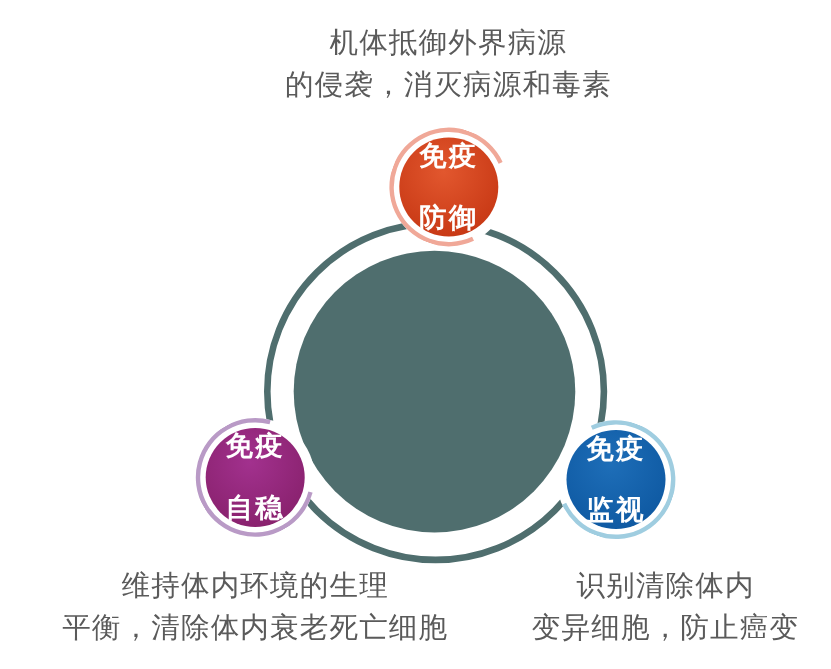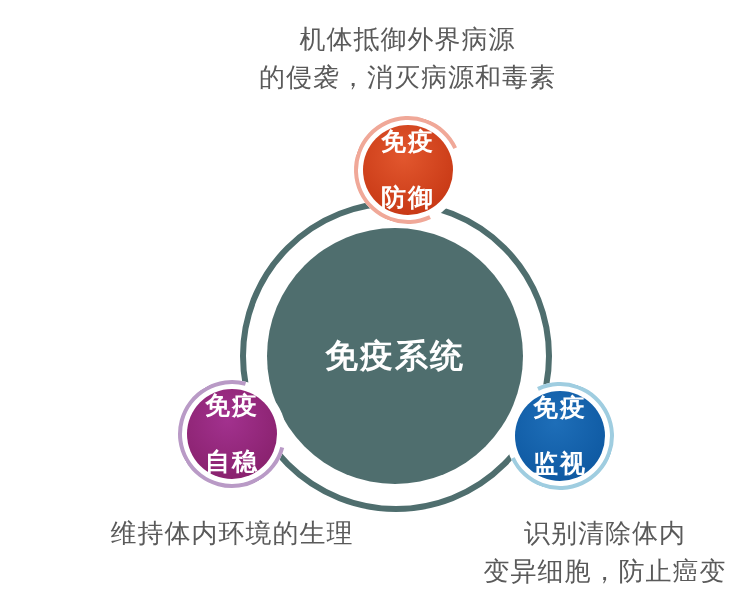--- a/index.html
+++ b/index.html
@@ -50,21 +50,20 @@
   #node-surveillance { left: 506px; top: 382px; }
   #node-surveillance .ring { border-color: #9fcde0; border-left-color: transparent; transform: rotate(20deg); }
   #node-surveillance .fill { background: radial-gradient(circle at 45% 35%, #1e6eb8 0%, #0f5aa3 75%, #0a4c8e 100%); }
 </style>
 </head>
 <body>
 
 <div class="outer-ring"></div>
 
 <div class="center">
-  <div>免疫系统</div>
 </div>
 
 <div class="node" id="node-defense">
   <div class="ring"></div>
   <div class="fill">
     <div>免疫</div>
     <div>防御</div>
   </div>
 </div>
 
@@ -84,18 +83,19 @@
   </div>
 </div>
 
 <div class="caption" id="cap-top">
   <div>机体抵御外界病源</div>
   <div>的侵袭，消灭病源和毒素</div>
 </div>
 
 <div class="caption" id="cap-left">
   <div>维持体内环境的生理</div>
+  <div>平衡，清除体内衰老死亡细胞</div>
 </div>
 
 <div class="caption" id="cap-right">
   <div>识别清除体内</div>
   <div>变异细胞，防止癌变</div>
 </div>
 
 </body></html>

